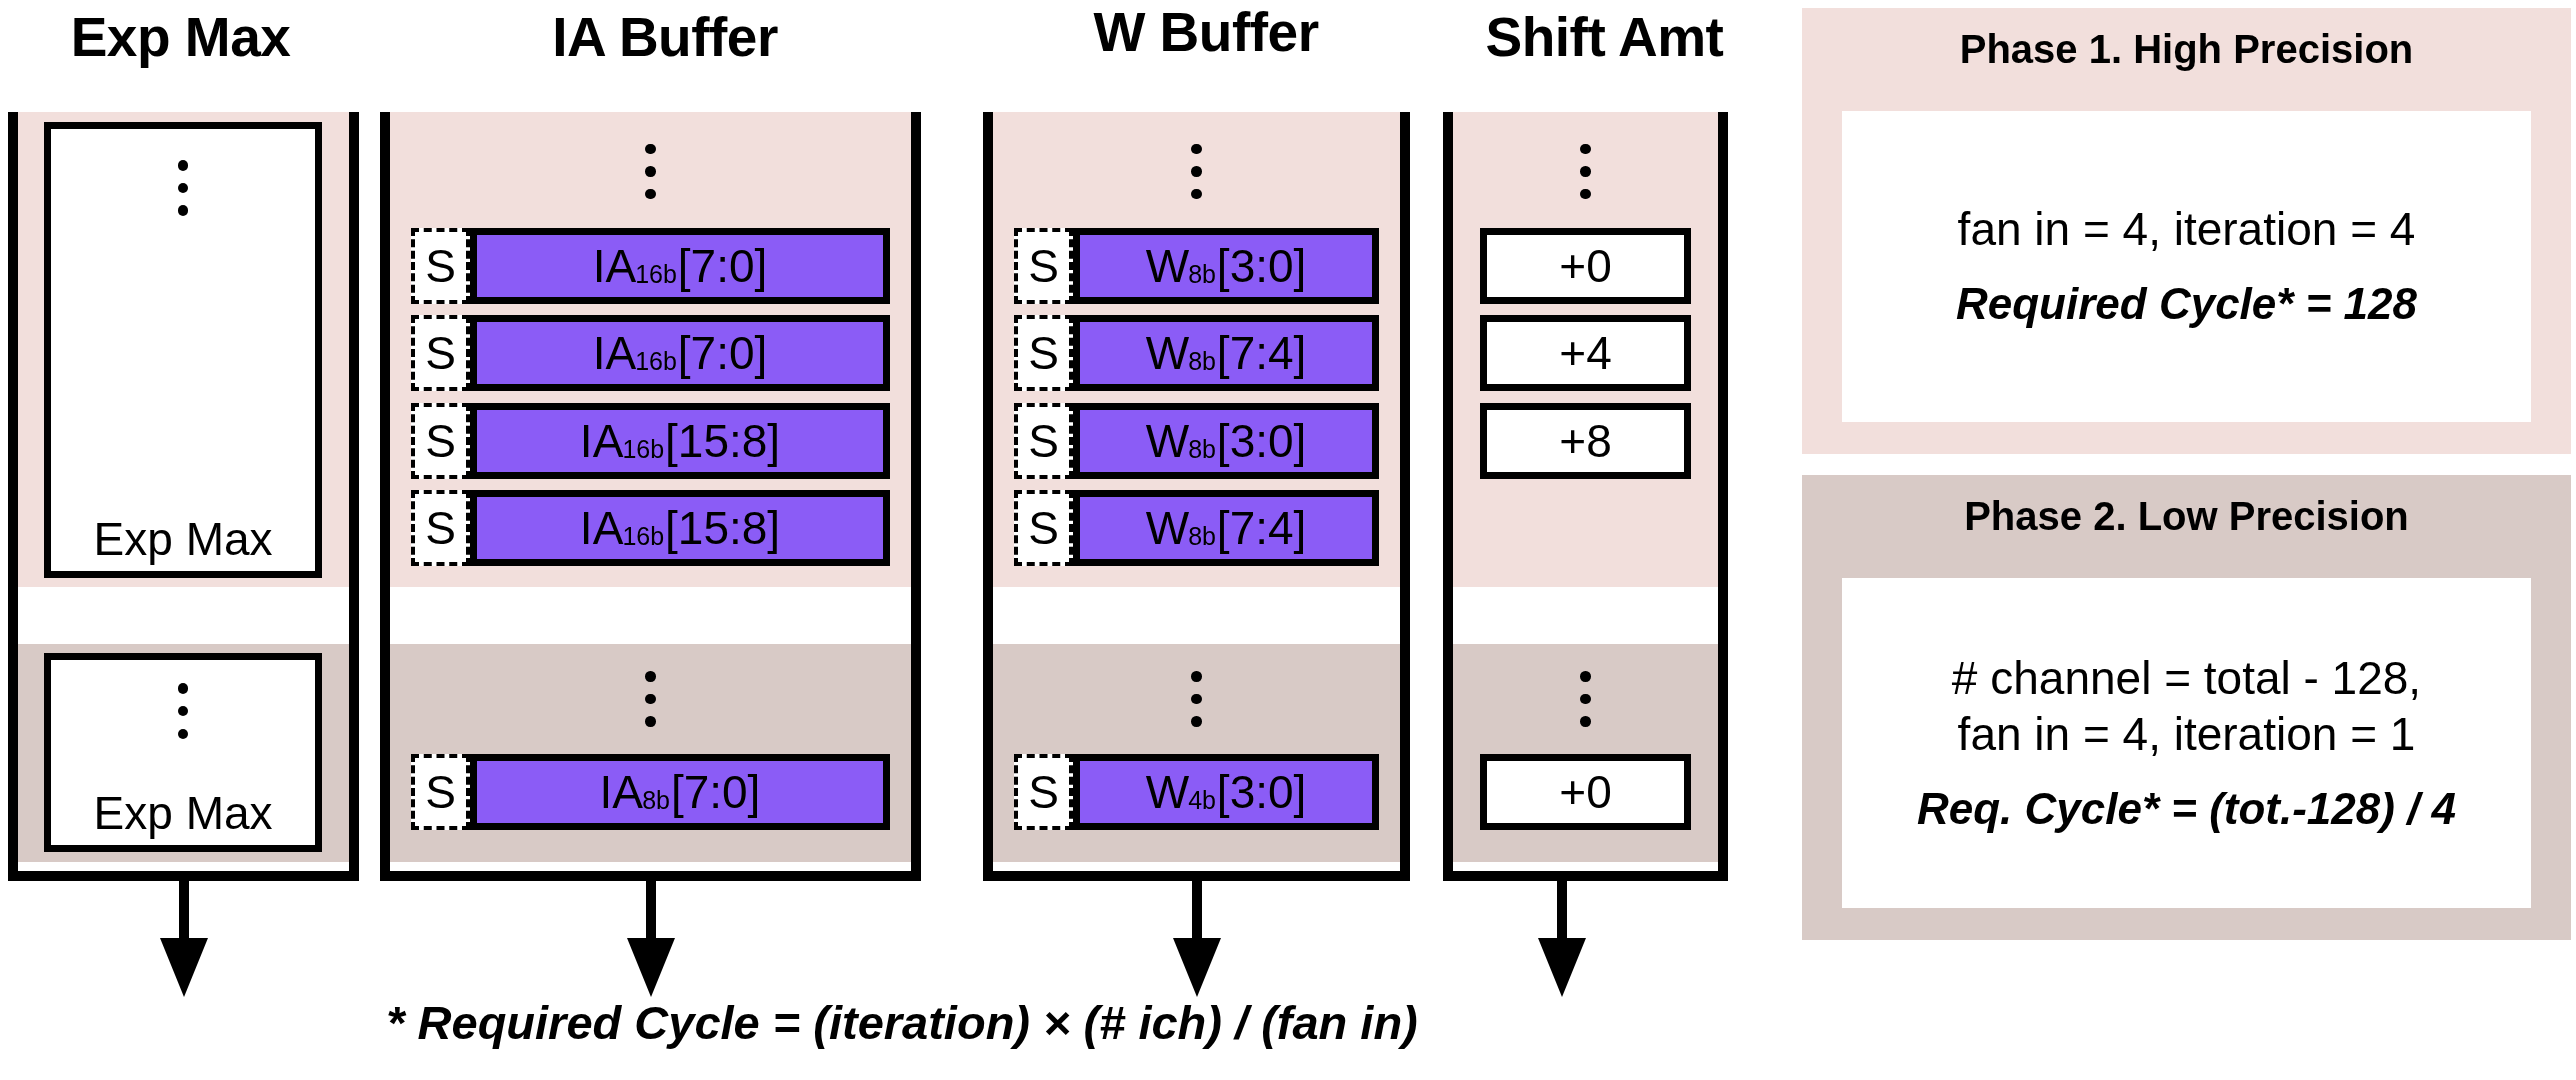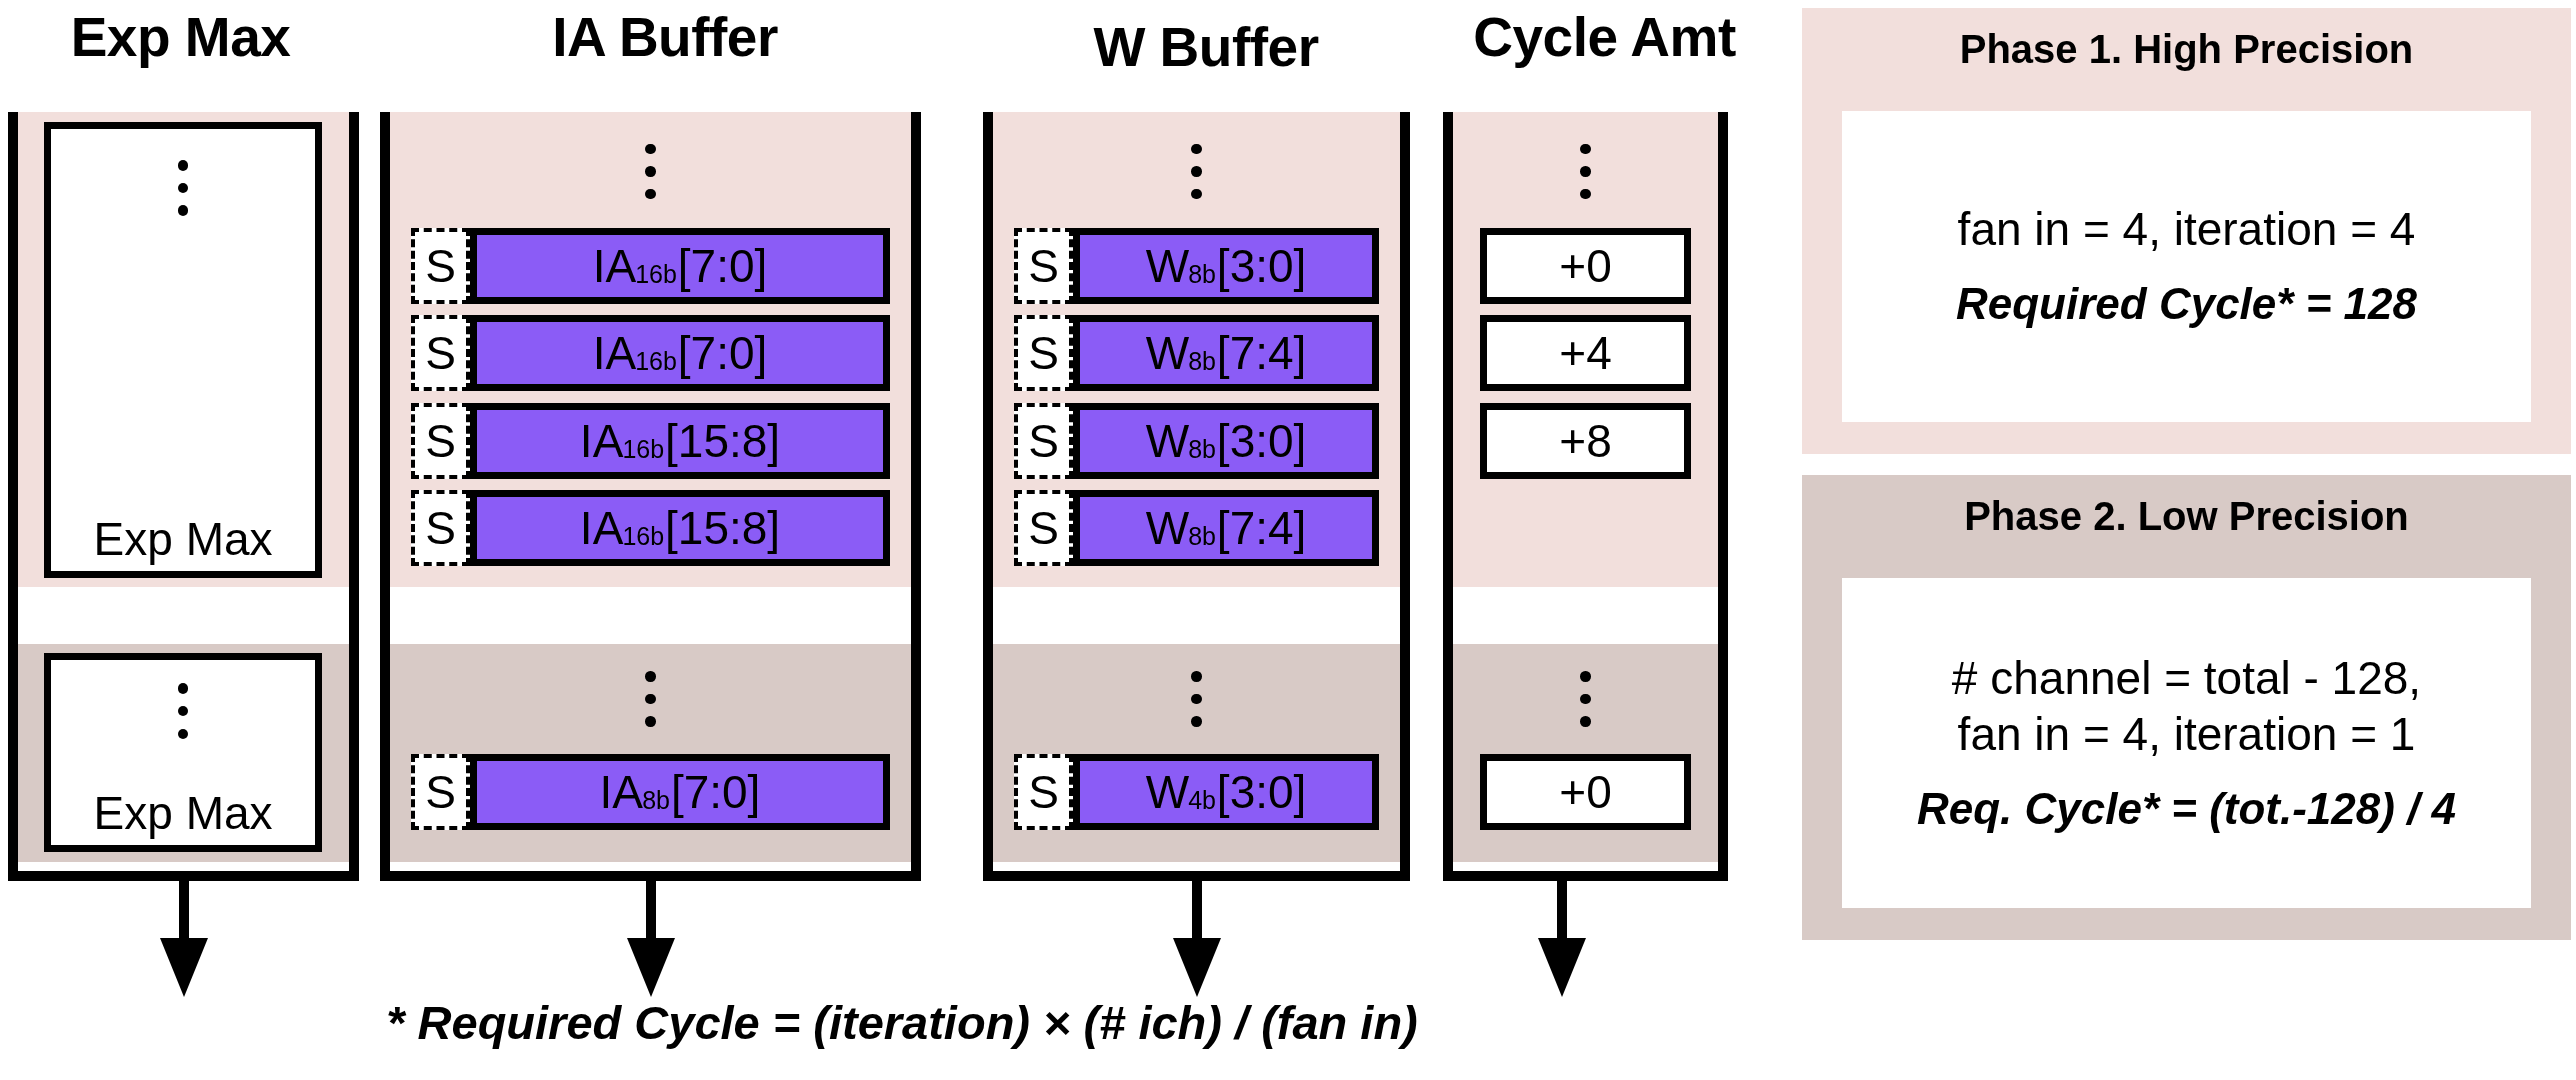--- a/index.html
+++ b/index.html
@@ -207,22 +207,22 @@
     font-weight: bold;
     line-height: 1;
     white-space: nowrap;
   }
 </style>
 </head>
 <body>
 
 <div class="col-title" style="left:0px; top:9.5px; width:361px;">Exp Max</div>
 <div class="col-title" style="left:380px; top:9.5px; width:570px;">IA Buffer</div>
-<div class="col-title" style="left:983px; top:20px; width:446px;">W Buffer</div>
-<div class="col-title" style="left:1429px; top:9.5px; width:351px;">Cycle Amt</div>
+<div class="col-title" style="left:983px; top:5px; width:446px;">W Buffer</div>
+<div class="col-title" style="left:1429px; top:9.5px; width:351px;">Shift Amt</div>
 
 <div class="buffer" style="left:7.6px; top:112px; width:351px; height:769px;">
 
   <div class="band band-hi" style="top:0px; height:475px;"></div>
 
   <div class="expbox" style="left:26.6px; top:9.5px; right:26.6px; height:456px;">
     <div class="vdots" style="top:17px; height:85px;">
       <i></i>
       <i></i>
       <i></i>

